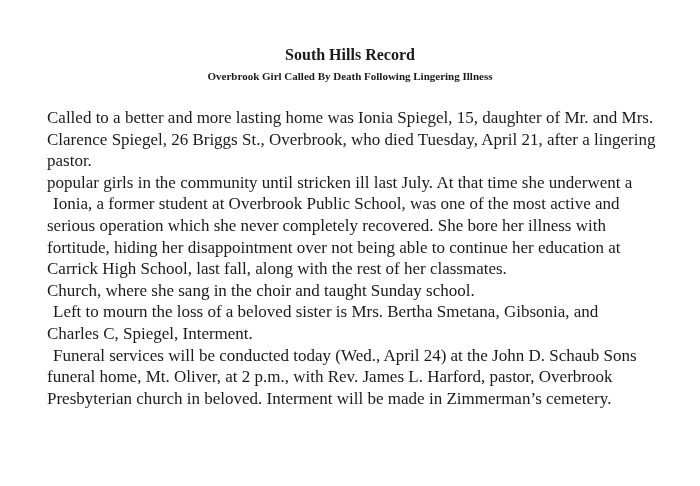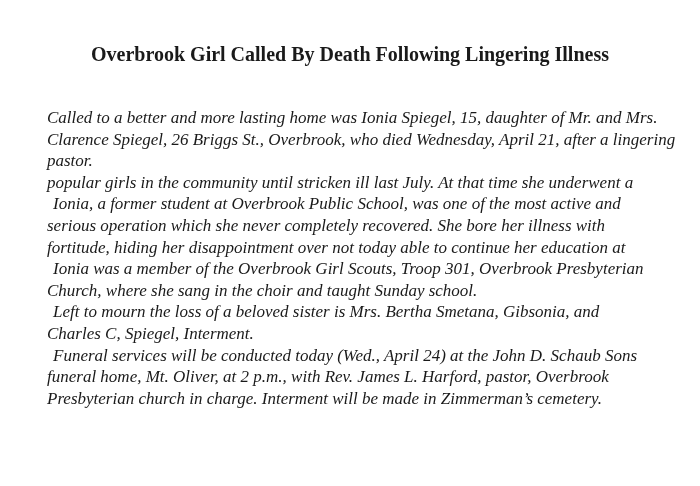--- a/index.html
+++ b/index.html
@@ -6,43 +6,44 @@
   body {
     width:700px; height:486px; background:#ffffff; overflow:hidden;
     font-family:"Liberation Serif", "DejaVu Serif", serif; color:#1a1a1a;
     position:relative;
   }
   .header {
     position:absolute; left:0; top:44px; width:700px; text-align:center;
     font-weight:bold; font-size:16px; line-height:21.5px;
   }
   .header .line { display:block; }
-  .header .headline { font-size:20px; }
+  .header .headline { font-size:11px; }
   .body {
     position:absolute; left:47px; top:107px; width:640px;
-    font-size:17px; line-height:21.6px;font-style:italic;
+    font-size:17px; line-height:21.6px;
   }
   .body .ln { display:block; white-space:nowrap; }
   .body .indent { padding-left:6px; }
 </style>
 </head>
 <body>
 
 <div class="header">
+  <span class="line">South Hills Record</span>
   <span class="line headline">Overbrook Girl Called By Death Following Lingering Illness</span>
 </div>
 
 <div class="body">
   <span class="ln">Called to a better and more lasting home was Ionia Spiegel, 15, daughter of Mr. and Mrs.</span>
-  <span class="ln">Clarence Spiegel, 26 Briggs St., Overbrook, who died Wednesday, April 21, after a lingering</span>
+  <span class="ln">Clarence Spiegel, 26 Briggs St., Overbrook, who died Tuesday, April 21, after a lingering</span>
   <span class="ln">pastor.</span>
   <span class="ln">popular girls in the community until stricken ill last July.  At that time she underwent a</span>
   <span class="ln indent">Ionia, a former student at Overbrook Public School, was one of the most active and</span>
   <span class="ln">serious operation which she never completely recovered.  She bore her illness with</span>
-  <span class="ln">fortitude, hiding her disappointment over not today able to continue her education at</span>
-  <span class="ln indent">Ionia was a member of the Overbrook Girl Scouts, Troop 301, Overbrook Presbyterian</span>
+  <span class="ln">fortitude, hiding her disappointment over not being able to continue her education at</span>
+  <span class="ln">Carrick High School, last fall, along with the rest of her classmates.</span>
   <span class="ln">Church, where she sang in the choir and taught Sunday school.</span>
   <span class="ln indent">Left to mourn the loss of a beloved sister is Mrs. Bertha Smetana, Gibsonia, and</span>
   <span class="ln">Charles C, Spiegel, Interment.</span>
   <span class="ln indent">Funeral services will be conducted today (Wed., April 24) at the John D. Schaub Sons</span>
   <span class="ln">funeral home, Mt. Oliver, at 2 p.m., with Rev. James L. Harford, pastor, Overbrook</span>
-  <span class="ln">Presbyterian church in charge.  Interment will be made in Zimmerman’s cemetery.</span>
+  <span class="ln">Presbyterian church in beloved.  Interment will be made in Zimmerman’s cemetery.</span>
 </div>
 
 </body></html>

